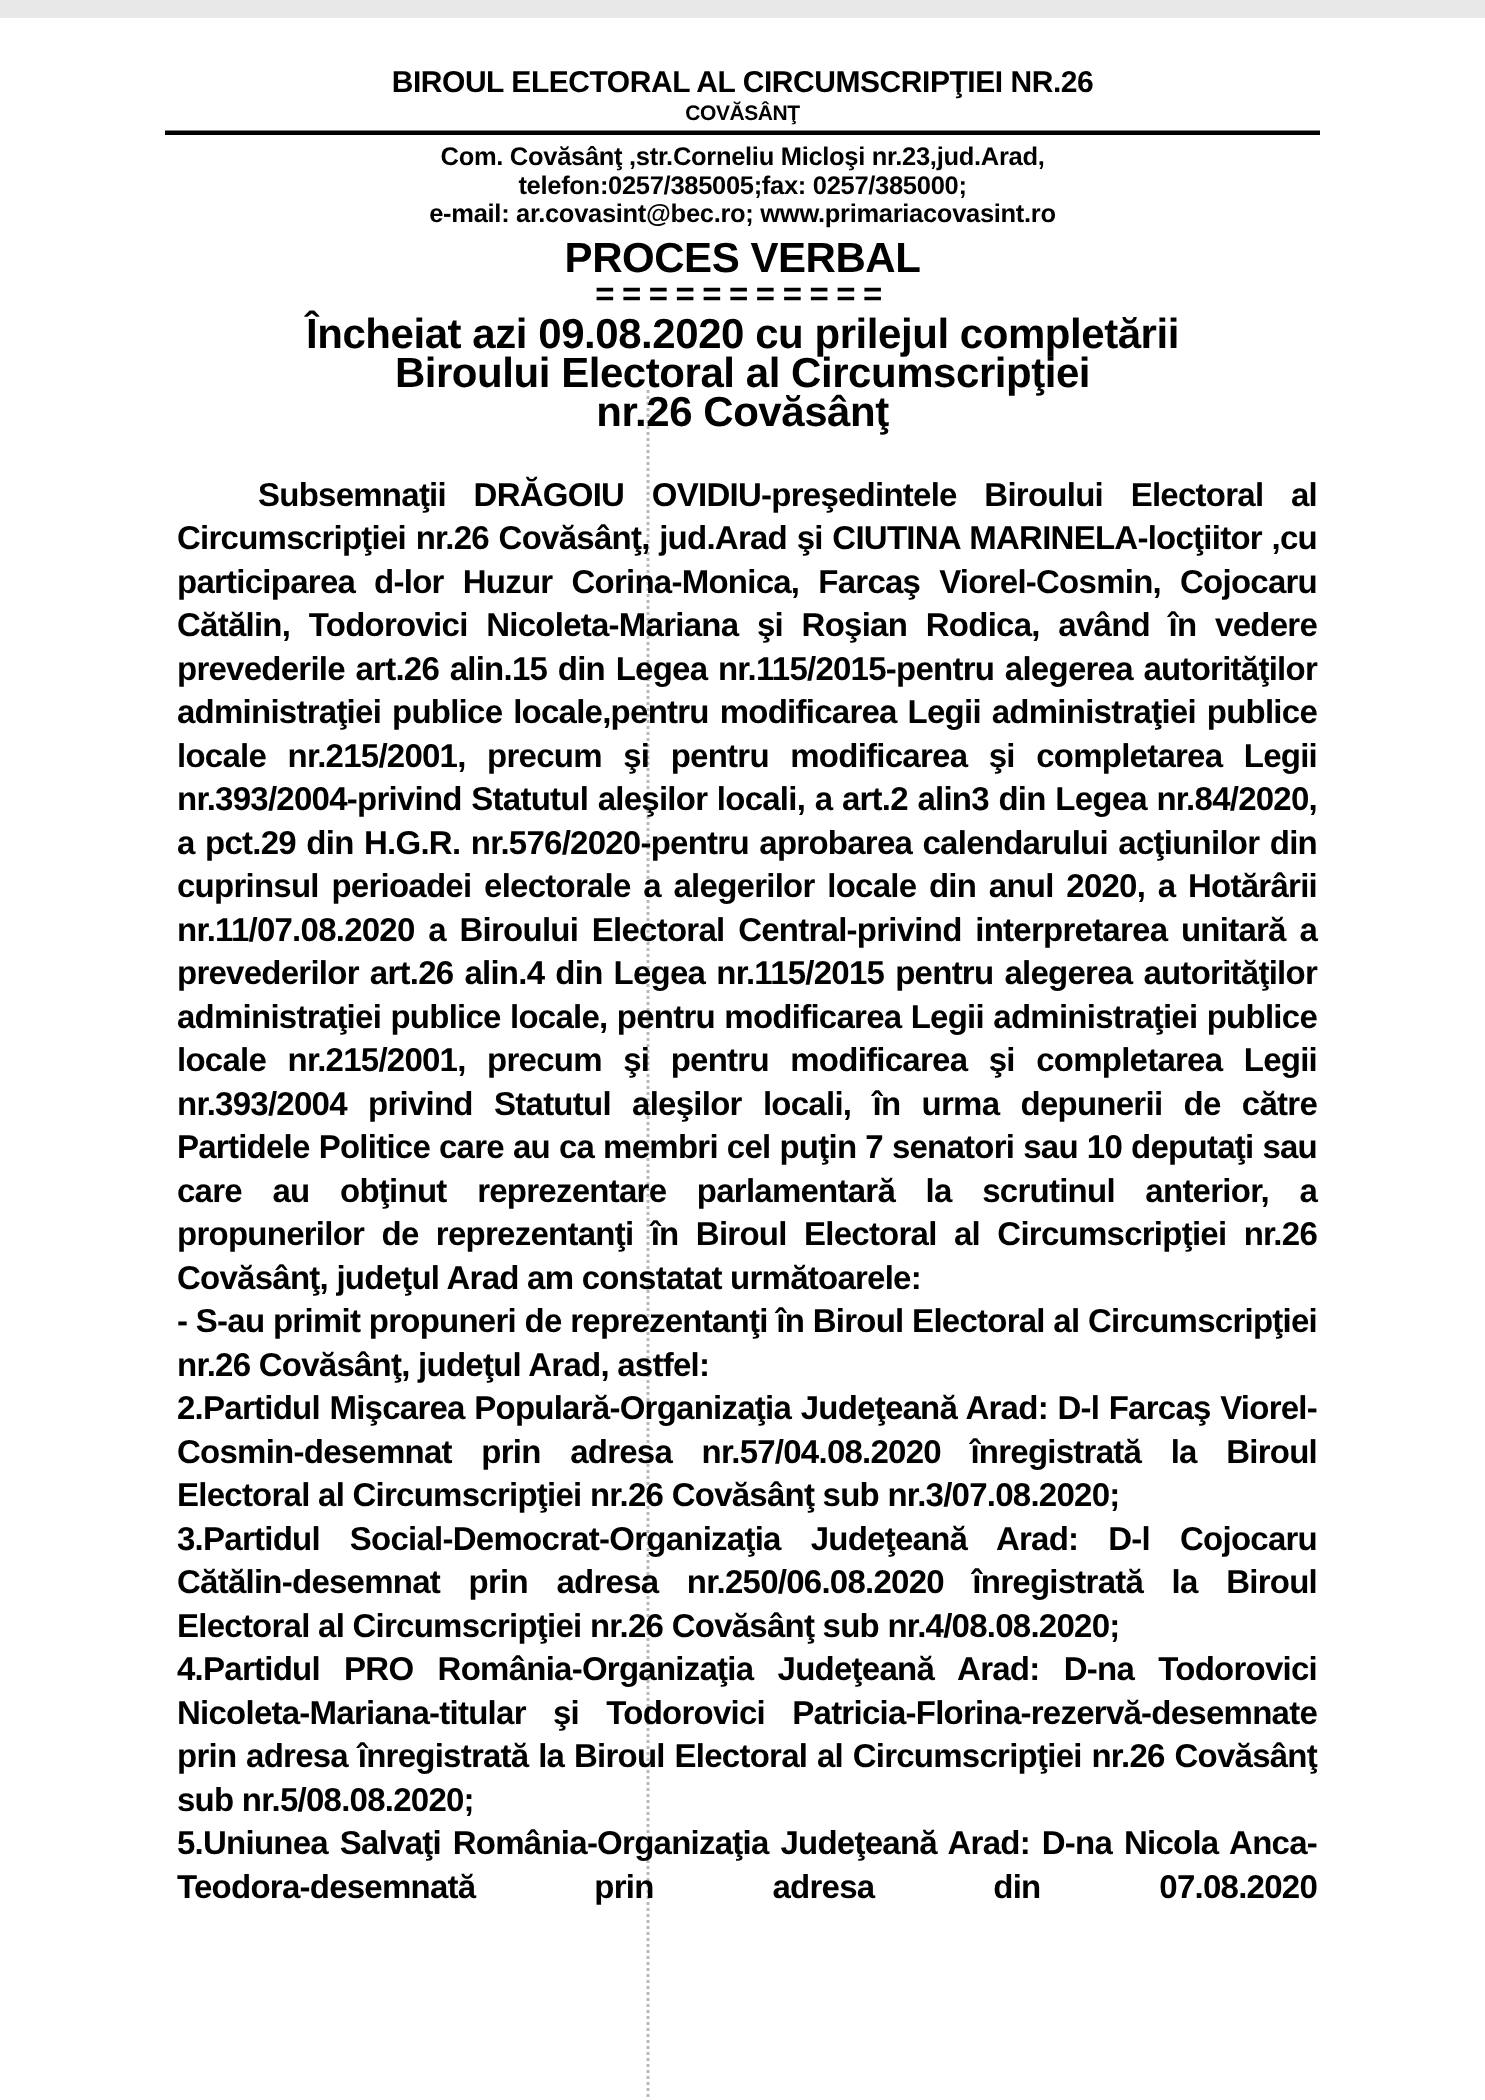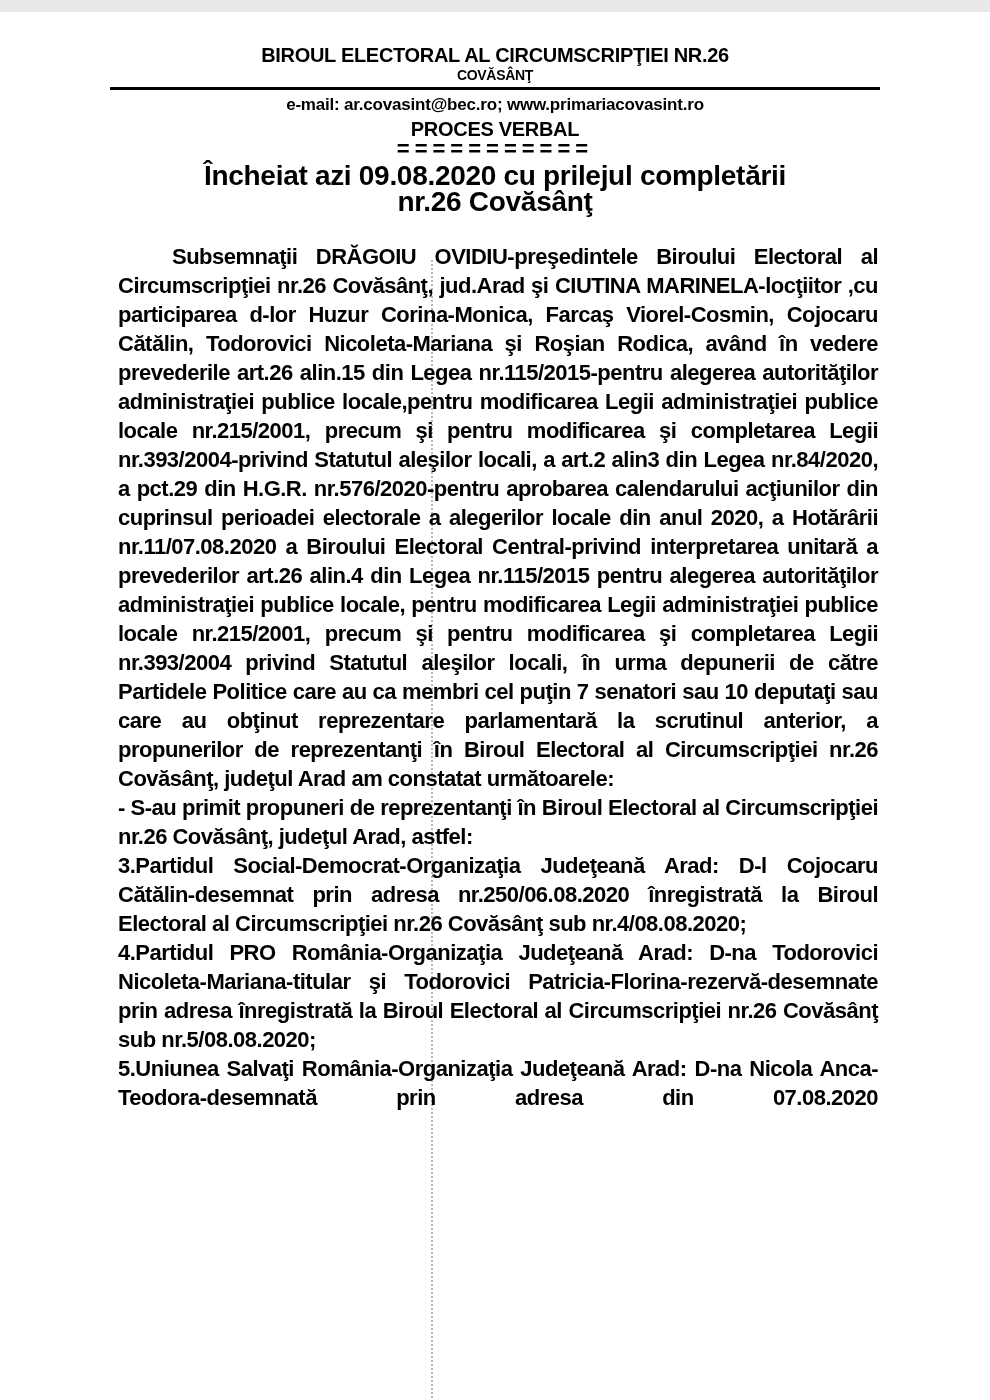--- a/index.html
+++ b/index.html
@@ -57,21 +57,21 @@
   .doc-number {
     margin: 8px 0 0 118px;
     font-size: 23px;
     letter-spacing: -0.3px;
   }
   .title-block {
     text-align: center;
     margin-top: 4px;
   }
   .title-main {
-    font-size: 20px;
+    font-size: 28px;
     letter-spacing: -0.3px;
   }
   .title-underline {
     font-size: 22px;
     line-height: 14px;
     letter-spacing: 5px;
     margin-top: 1px;
   }
   .subtitle {
     font-size: 28px;
@@ -104,32 +104,36 @@
 <body>
 
 <div class="page">
 
   <div class="scan-fold"></div>
 
   <header class="letterhead">
     <div class="org1">BIROUL ELECTORAL AL CIRCUMSCRIPŢIEI NR.26</div>
     <div class="org2">COVĂSÂNŢ</div>
     <div class="rule"></div>
+    <div class="addr">Com. Covăsânţ ,str.Corneliu Micloşi nr.23,jud.Arad,</div>
+    <div class="addr">telefon:0257/385005;fax: 0257/385000;</div>
     <div class="addr">e-mail: ar.covasint@bec.ro; www.primariacovasint.ro</div>
   </header>
 
 
   <div class="title-block">
     <div class="title-main">PROCES VERBAL</div>
     <div class="title-underline">===========</div>
     <div class="subtitle subtitle-first">Încheiat azi  09.08.2020 cu prilejul completării</div>
+    <div class="subtitle">Biroului Electoral al Circumscripţiei</div>
     <div class="subtitle">nr.26 Covăsânţ</div>
   </div>
 
   <main class="content">
     <p class="indent">Subsemnaţii DRĂGOIU OVIDIU-preşedintele Biroului Electoral al Circumscripţiei nr.26 Covăsânţ, jud.Arad şi CIUTINA MARINELA-locţiitor ,cu participarea d-lor Huzur Corina-Monica, Farcaş Viorel-Cosmin, Cojocaru Cătălin, Todorovici Nicoleta-Mariana şi Roşian Rodica, având în vedere prevederile art.26 alin.15 din Legea nr.115/2015-pentru alegerea autorităţilor administraţiei publice locale,pentru modificarea Legii administraţiei publice locale nr.215/2001, precum şi pentru modificarea şi completarea Legii nr.393/2004-privind Statutul aleşilor locali,  a art.2 alin3 din Legea nr.84/2020, a pct.29 din H.G.R. nr.576/2020-pentru aprobarea calendarului acţiunilor din cuprinsul perioadei electorale a alegerilor locale din anul  2020, a Hotărârii nr.11/07.08.2020 a Biroului Electoral Central-privind interpretarea unitară a prevederilor art.26 alin.4 din Legea nr.115/2015 pentru alegerea autorităţilor administraţiei publice locale, pentru modificarea Legii administraţiei publice locale nr.215/2001, precum şi pentru modificarea şi completarea Legii nr.393/2004 privind Statutul aleşilor locali, în urma depunerii de către Partidele Politice care au ca membri cel puţin 7 senatori sau 10 deputaţi sau care au obţinut reprezentare parlamentară la scrutinul anterior, a propunerilor de reprezentanţi în Biroul Electoral al Circumscripţiei nr.26 Covăsânţ, judeţul Arad am constatat următoarele:</p>
     <p>- S-au primit propuneri de reprezentanţi în Biroul Electoral al Circumscripţiei nr.26 Covăsânţ, judeţul Arad, astfel:</p>
+    <p>2.Partidul Mişcarea Populară-Organizaţia Judeţeană Arad: D-l Farcaş Viorel-Cosmin-desemnat prin adresa nr.57/04.08.2020 înregistrată la Biroul Electoral al Circumscripţiei nr.26 Covăsânţ sub nr.3/07.08.2020;</p>
     <p>3.Partidul Social-Democrat-Organizaţia Judeţeană Arad: D-l Cojocaru Cătălin-desemnat prin adresa nr.250/06.08.2020 înregistrată la Biroul Electoral al Circumscripţiei nr.26 Covăsânţ sub nr.4/08.08.2020;</p>
     <p>4.Partidul PRO România-Organizaţia Judeţeană Arad: D-na Todorovici Nicoleta-Mariana-titular şi Todorovici Patricia-Florina-rezervă-desemnate prin adresa înregistrată la Biroul Electoral al Circumscripţiei nr.26 Covăsânţ sub nr.5/08.08.2020;</p>
     <p class="justify-last">5.Uniunea Salvaţi România-Organizaţia Judeţeană Arad: D-na Nicola Anca-Teodora-desemnată prin adresa din 07.08.2020</p>
   </main>
 
 </div>
 
 </body></html>

